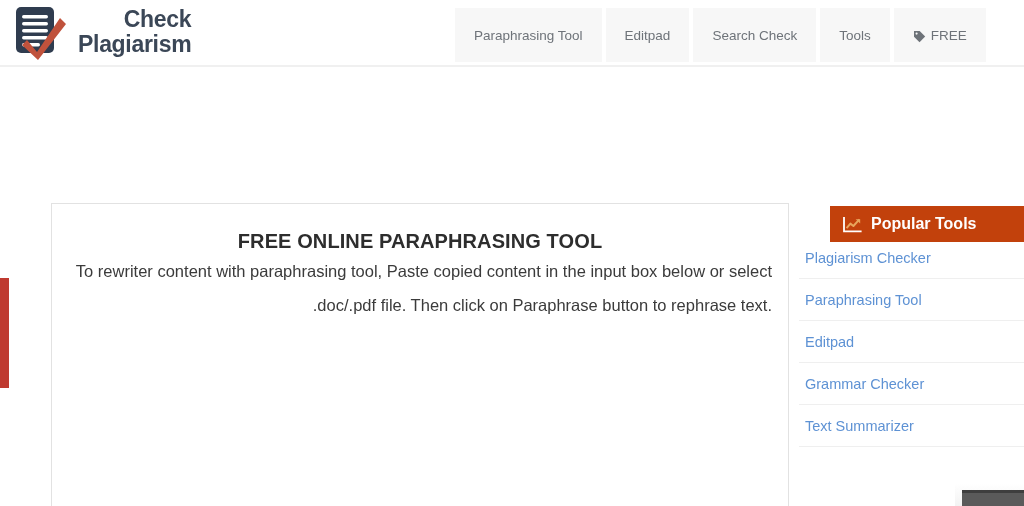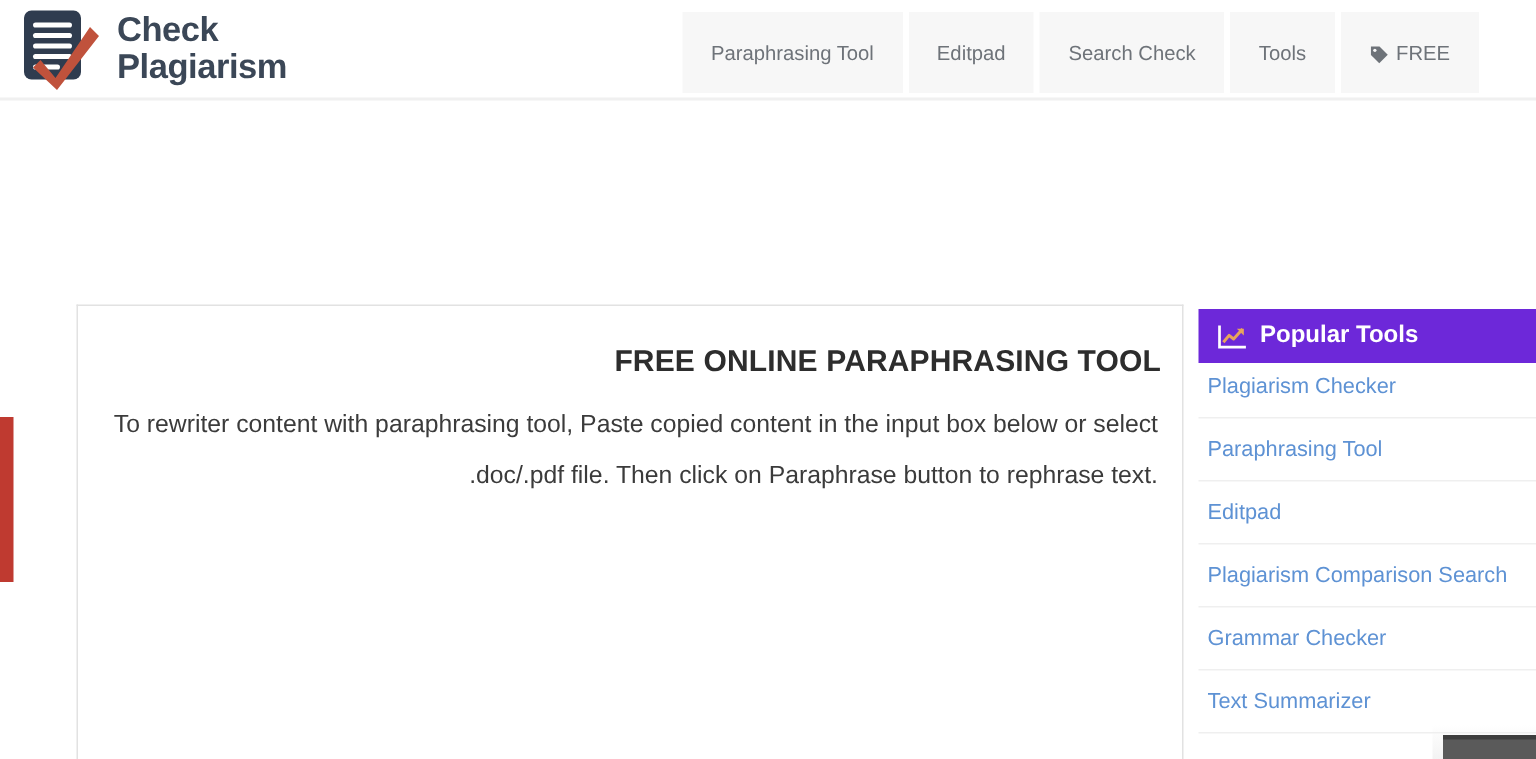--- a/index.html
+++ b/index.html
@@ -20,20 +20,21 @@
   
   .site-header {
     position: absolute;
     top: 0; left: 0;
     width: 1024px;
     height: 67px;
     background: #ffffff;
     border-bottom: 2px solid #f0f0f0;
     display: flex;
     align-items: center;
+    text-align: right;
   }
 
   .brand {
     position: absolute;
     left: 10px;
     top: 4px;
     display: flex;
     align-items: center;
     gap: 10px;
     text-decoration: none;
@@ -107,26 +108,26 @@
     top: 203px;
     width: 738px;
     height: 320px;
     background: #ffffff;
     border: 1px solid #e2e2e2;
     border-bottom: none;
     padding: 26px 14px 0 14px;
   }
 
   .card-title {
-    text-align: right;
+    text-align: center;
     font-size: 20px;
     font-weight: bold;
     color: #2d2d2d;
     letter-spacing: 0.1px;
-    margin-bottom: 14px;
+    margin-bottom: 2px;
   }
 
   .card-desc {
     font-size: 16.5px;
     line-height: 2.05;
     color: #3b3b3b;
     padding: 0 2px;
     text-align: right;
   }
 
@@ -243,21 +244,21 @@
 
 <div class="side-tab" style="background: rgb(191, 58, 48);"></div>
 
 <section class="content-card">
   <h1 class="card-title">FREE ONLINE PARAPHRASING TOOL</h1>
   <p class="card-desc">To rewriter content with paraphrasing tool, Paste copied content in the input box below or select .doc/.pdf file. Then click on Paraphrase button to rephrase text.</p>
 </section>
 
 <aside class="sidebar">
 
-  <div class="sidebar-header" style="background: #6d28d9;">
+  <div class="sidebar-header" style="background: #c2410c; margin-left: 31px;">
     <span class="chart-icon">
       <svg viewBox="0 0 19 17" width="19" height="17" xmlns="http://www.w3.org/2000/svg">
         <path d="M1 1 V15.4 H18.6" stroke="#ffffff" stroke-width="1.8" fill="none"></path>
         <path d="M3.6 12.2 L7.4 7.6 L10.4 10 L16.4 3.4" stroke="#e8a55c" stroke-width="2" fill="none" stroke-linejoin="round"></path>
         <path d="M12.6 3.2 H17.2 V7.6 Z" fill="#e8a55c"></path>
       </svg>
     </span>
     <span>Popular Tools</span>
   </div>
 
@@ -265,23 +266,20 @@
     <li>
       <a class="sidebar-link" href="#" style="color: rgb(94, 146, 212);">Plagiarism Checker</a>
     </li>
     <li>
       <a class="sidebar-link" href="#" style="color: rgb(94, 146, 212);">Paraphrasing Tool</a>
     </li>
     <li>
       <a class="sidebar-link" href="#" style="color: rgb(94, 146, 212);">Editpad</a>
     </li>
     <li>
-      <a class="sidebar-link" href="#" style="color: rgb(94, 146, 212);">Plagiarism Comparison Search</a>
-    </li>
-    <li>
       <a class="sidebar-link" href="#" style="color: rgb(94, 146, 212);">Grammar Checker</a>
     </li>
     <li>
       <a class="sidebar-link" href="#" style="color: rgb(94, 146, 212);">Text Summarizer</a>
     </li>
   </ul>
 </aside>
 
 <div class="corner-overlay-shade"></div>
 <div class="corner-overlay"></div>

